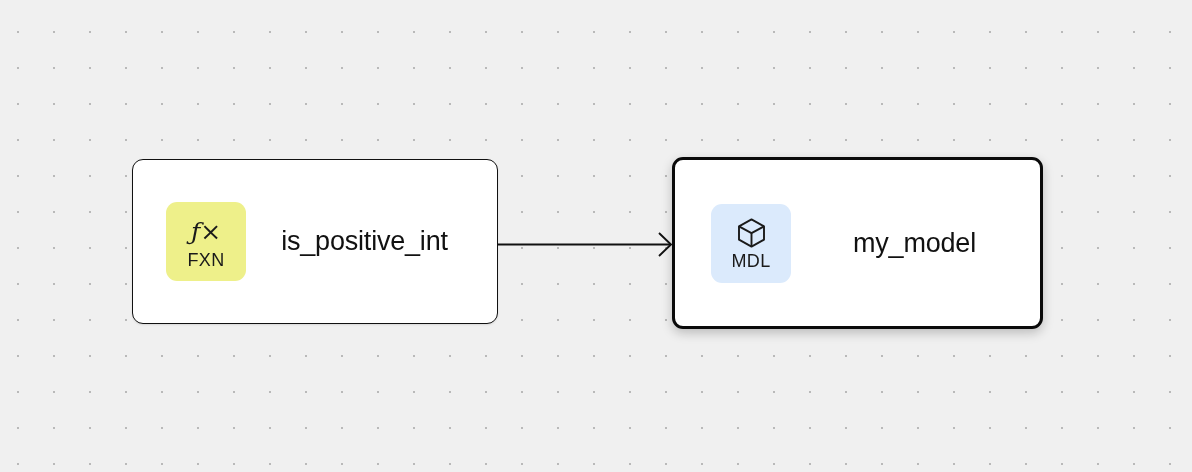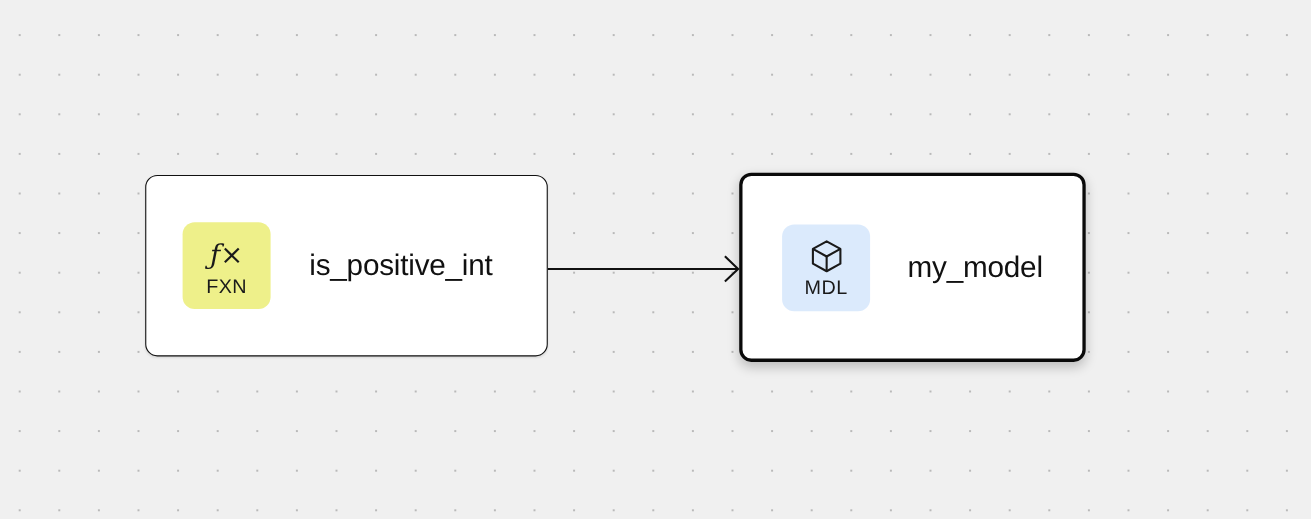--- a/index.html
+++ b/index.html
@@ -55,21 +55,21 @@
 
   #node-fxn {
     left: 132px;
     top: 159px;
     width: 366px;
     height: 165px;
   }
   #node-mdl {
     left: 672px;
     top: 157px;
-    width: 315px;
+    width: 371px;
     height: 172px;
   }
 
   
   .type-badge {
     flex: 0 0 auto;
     width: 80px;
     height: 79px;
     border-radius: 11px;
     display: flex;

